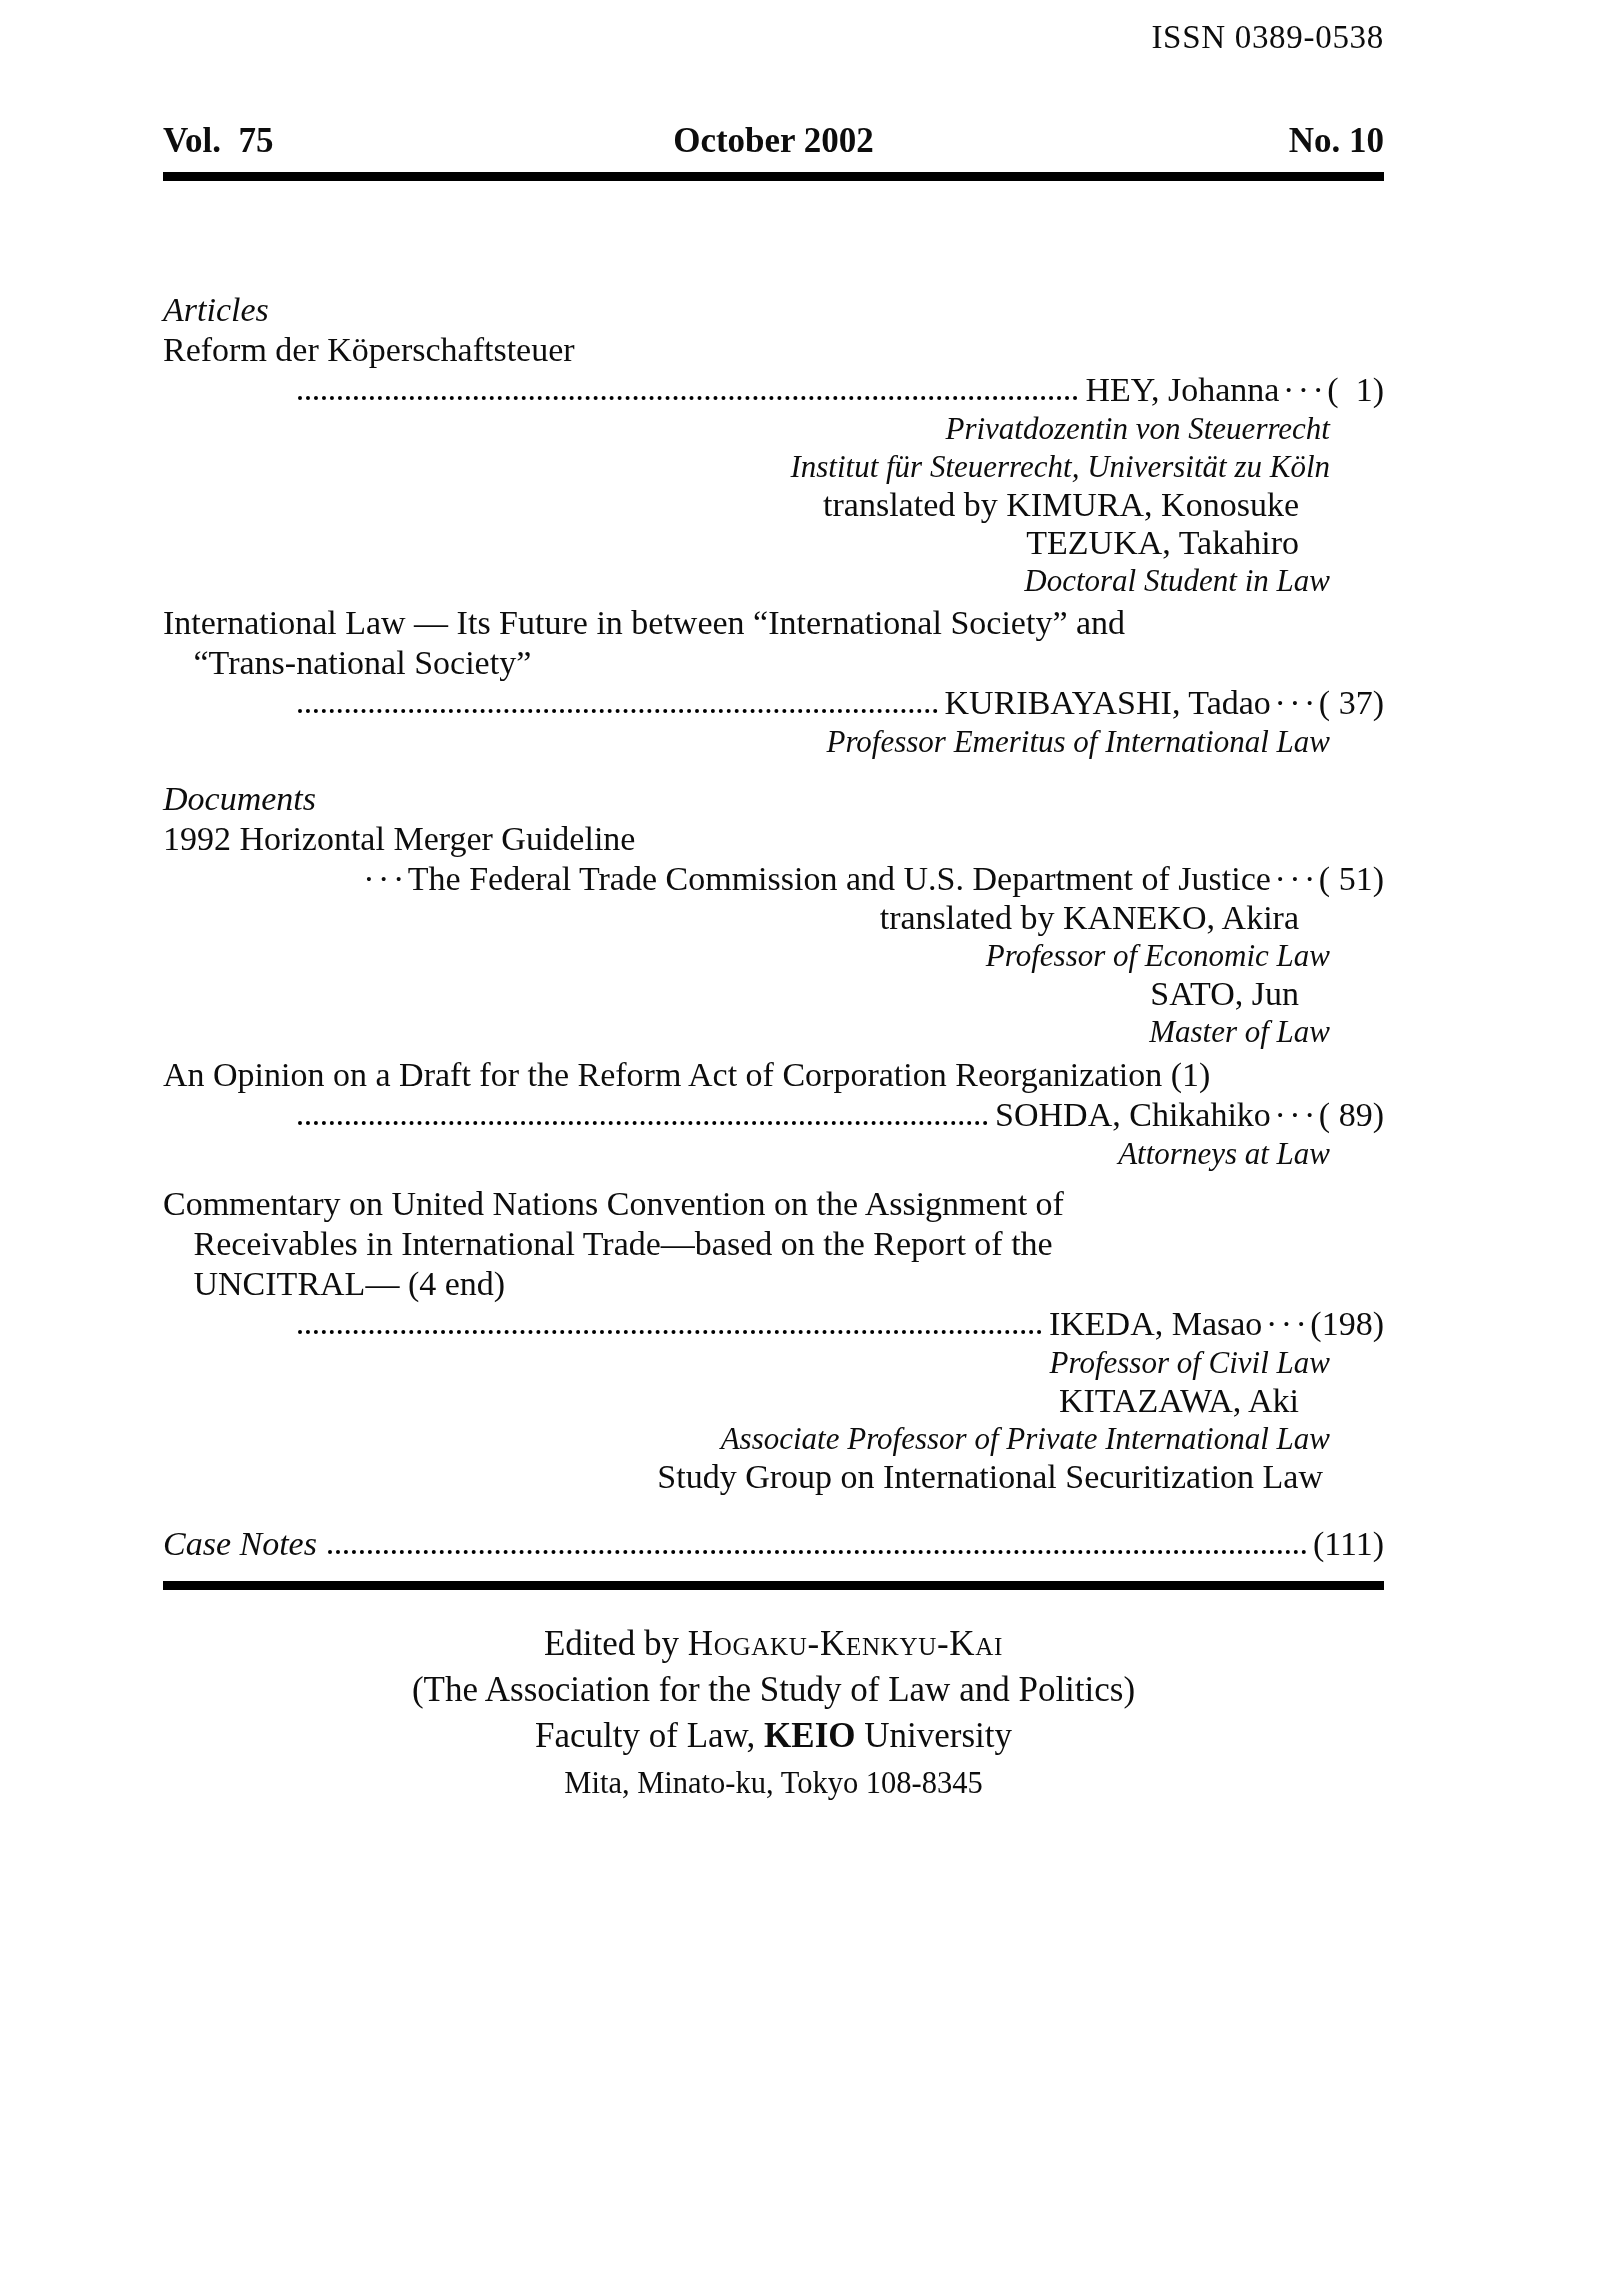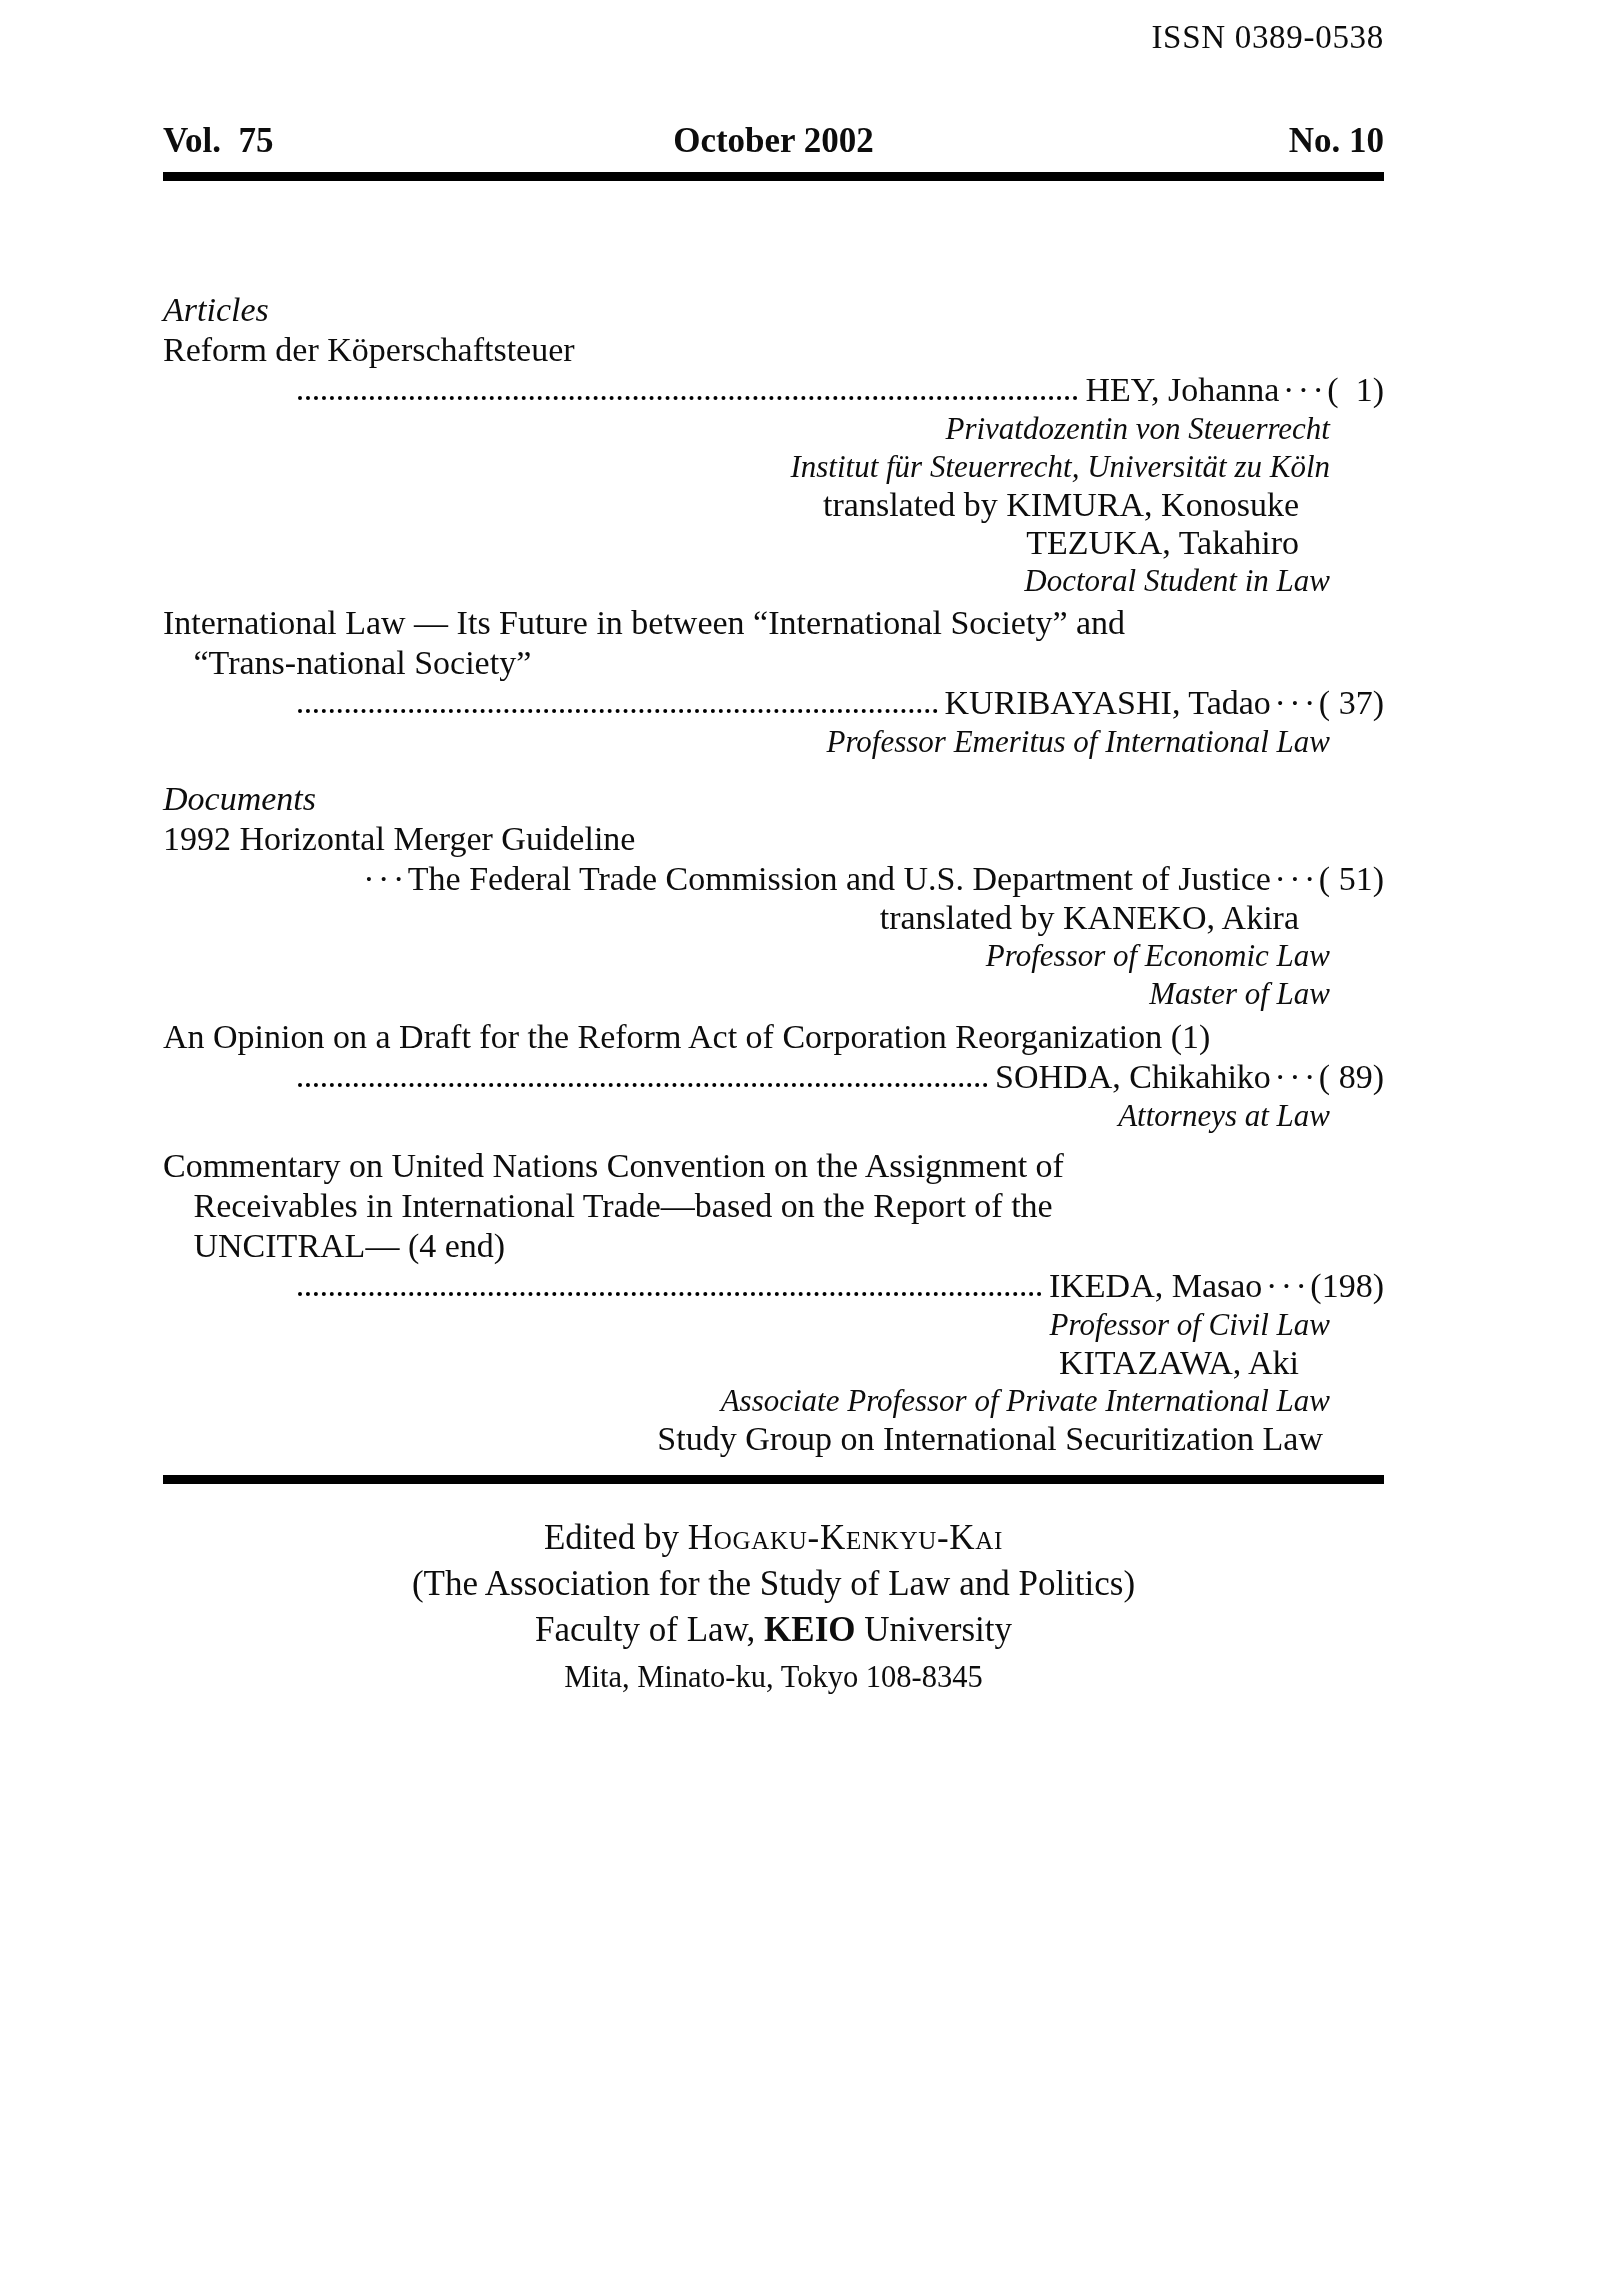--- a/index.html
+++ b/index.html
@@ -129,20 +129,21 @@
     <article>
       <div class="t">1992 Horizontal Merger Guideline</div>
       <div class="inline-author-row">
         <span class="mdots">···</span>
         <span class="auth">The Federal Trade Commission and U.S. Department of Justice</span>
         <span class="mdots">···</span>
         <span class="pnum">( 51)</span>
       </div>
       <div class="contrib name">translated by KANEKO, Akira</div>
       <div class="contrib role">Professor of Economic Law</div>
+      <div class="contrib name">SATO, Jun</div>
       <div class="contrib role">Master of Law</div>
     </article>
 
     <article class="mt-s">
       <div class="t">An Opinion on a Draft for the Reform Act of Corporation Reorganization (1)</div>
       <div class="leader-row">
         <span class="dotlead"></span>
         <span class="auth">SOHDA, Chikahiko</span>
         <span class="mdots">···</span>
         <span class="pnum">( 89)</span>
@@ -159,20 +160,25 @@
         <span class="auth">IKEDA, Masao</span>
         <span class="mdots">···</span>
         <span class="pnum">(198)</span>
       </div>
       <div class="contrib role">Professor of Civil Law</div>
       <div class="contrib name">KITAZAWA, Aki</div>
       <div class="contrib role">Associate Professor of Private International Law</div>
       <div class="contrib group">Study Group on International Securitization Law</div>
     </article>
 
+    <div class="case-row">
+      <span class="case-label">Case Notes</span>
+      <span class="dotlead"></span>
+      <span class="pnum">(111)</span>
+    </div>
 
   </section>
 
   <footer class="foot">
     <div class="rule rule-bottom"></div>
     <div class="f-line first"><span>Edited by </span><span class="sc">Hogaku-Kenkyu-Kai</span></div>
     <div class="f-line">(The Association for the Study of Law and Politics)</div>
     <div class="f-line"><span>Faculty of Law, </span><span class="f-bold">KEIO</span><span> University</span></div>
     <div class="f-line addr">Mita, Minato-ku, Tokyo 108-8345</div>
   </footer>

